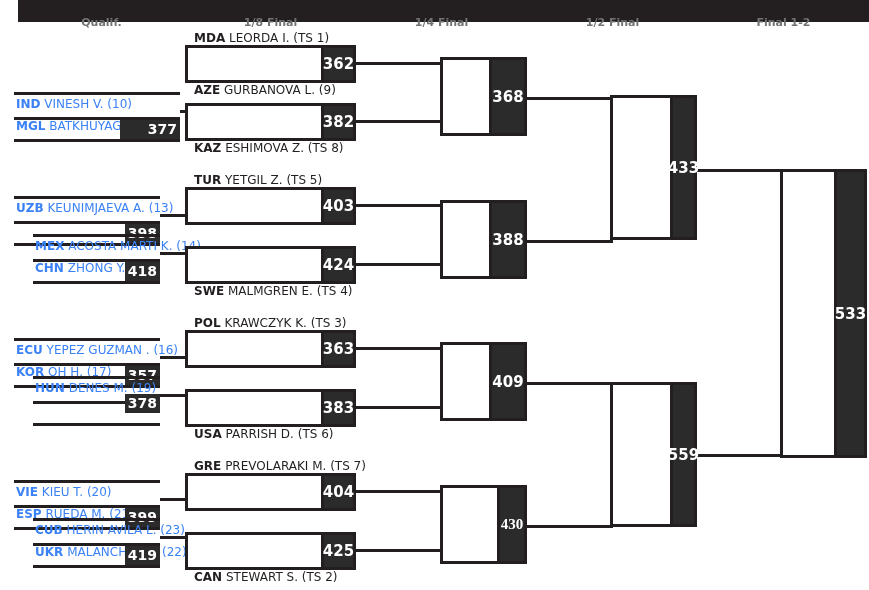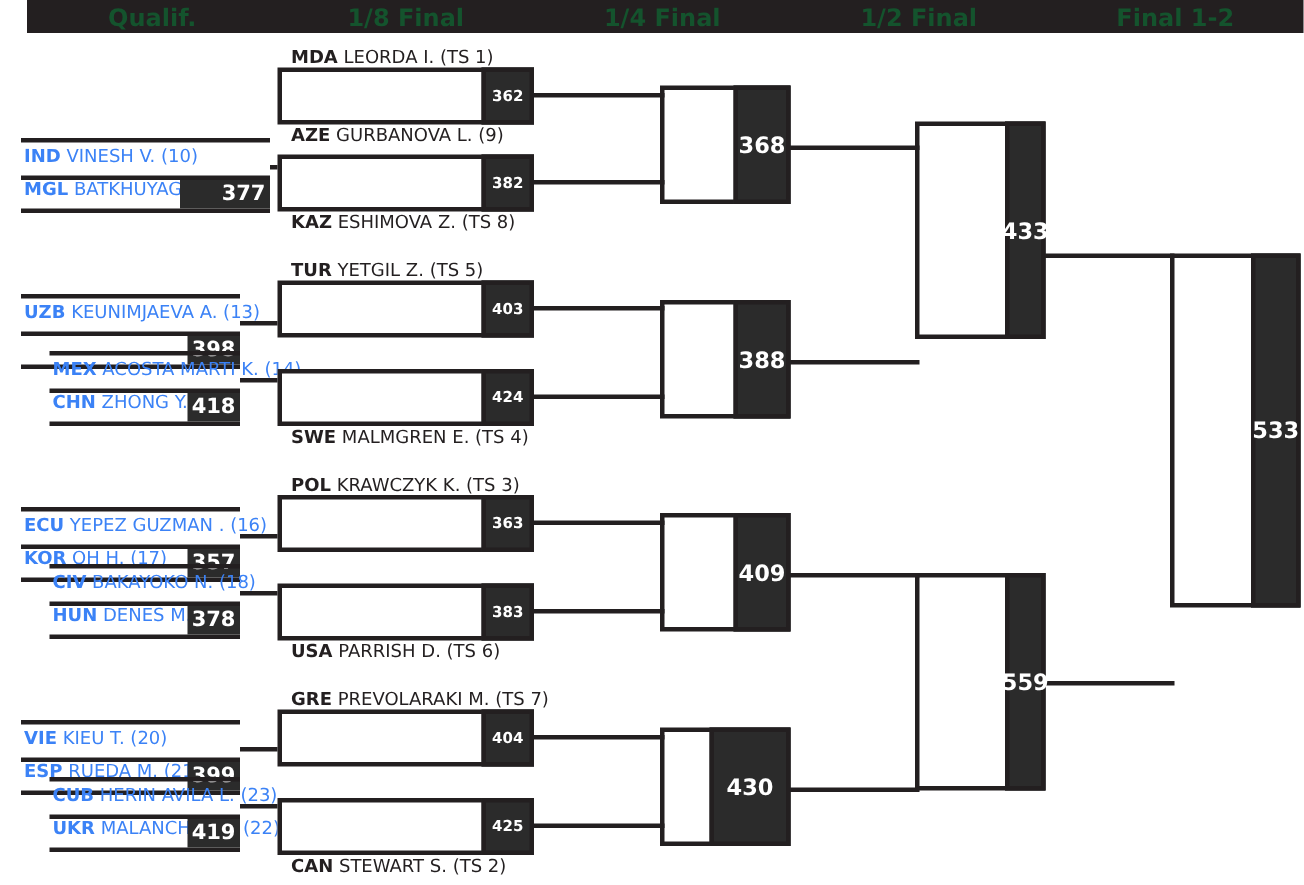--- a/index.html
+++ b/index.html
@@ -13,22 +13,22 @@
     -webkit-font-smoothing:antialiased;
   }
   #bracket{position:absolute;left:0;top:0;width:869px;height:590px;}
 
   
   .header-bar{
     position:absolute;left:18px;top:0;width:851px;height:22px;
     background:#231f20;
   }
   .header-label{
-    position:absolute;top:1px;height:22px;line-height:22px;
-    color:#14532d;font-weight:bold;font-size:16px;
+    position:absolute;top:12px;height:22px;line-height:22px;
+    color:#737373;font-weight:bold;font-size:11px;
     text-align:center;white-space:nowrap;
   }
 
   
   .qual-pair{position:absolute;}
   .qual-row{
     position:relative;height:19px;line-height:19px;
     font-size:12px;color:#3b82f6;white-space:nowrap;
     box-sizing:border-box;
   }
@@ -51,21 +51,21 @@
     border:3px solid #231f20;
     background:#ffffff;
     box-sizing:border-box;
   }
   .r16-score{
     position:absolute;top:-3px;right:-3px;bottom:-3px;
     width:35px;
     background:#2b2b2b;
     border:3px solid #231f20;
     box-sizing:border-box;
-    color:#ffffff;font-weight:bold;font-size:10px;
+    color:#ffffff;font-weight:bold;font-size:15px;
     display:flex;align-items:center;justify-content:center;
   }
   .r16-name{
     position:absolute;left:6px;
     font-size:12px;color:#231f20;white-space:nowrap;
     line-height:14px;
   }
   .r16-name.top{top:-17px;}
   .r16-name.bot{bottom:-17px;}
   .r16-name .nat{font-weight:bold;}
@@ -154,25 +154,24 @@
       <div class="qual-pair" style="left: 14px; top: 338px; width: 146px;">
         <div class="qual-rule" style="top: 0px; width: 146px;"></div>
         <div class="qual-row" style="padding-left: 2px; width: 146px; margin-top: 3px;"><span class="nat">ECU</span> <span>YEPEZ GUZMAN . (16)</span></div>
         <div class="qual-rule" style="top: 25px; width: 146px;"></div>
         <div class="qual-row" style="padding-left: 2px; width: 146px; margin-top: 3px;"><span class="nat">KOR</span> <span>OH H. (17)</span></div>
         <div class="qual-rule" style="top: 47px; width: 146px;"></div>
         <div class="qual-score" style="top: 28px; right: 0px;">357</div>
       </div>
       <div class="qual-pair" style="left: 33px; top: 376px; width: 127px;">
         <div class="qual-rule" style="top: 0px; width: 127px;"></div>
-        <div class="qual-row" style="padding-left: 2px; width: 127px; margin-top: 3px;"><span class="nat">CIV</span> <span>BAKAYOKO N. (18)</span></div>
         <div class="qual-rule" style="top: 25px; width: 127px;"></div>
         <div class="qual-row" style="padding-left: 2px; width: 127px; margin-top: 3px;"><span class="nat">HUN</span> <span>DENES M. (19)</span></div>
         <div class="qual-rule" style="top: 47px; width: 127px;"></div>
-        <div class="qual-score" style="top: 28px; right: 0px; text-align: right;">378</div>
+        <div class="qual-score" style="top: 18px; right: 0px; text-align: right;">378</div>
       </div>
       <div class="qual-pair" style="left: 14px; top: 480px; width: 146px;">
         <div class="qual-rule" style="top: 0px; width: 146px;"></div>
         <div class="qual-row" style="padding-left: 2px; width: 146px; margin-top: 3px;"><span class="nat">VIE</span> <span>KIEU T. (20)</span></div>
         <div class="qual-rule" style="top: 25px; width: 146px;"></div>
         <div class="qual-row" style="padding-left: 2px; width: 146px; margin-top: 3px;"><span class="nat">ESP</span> <span>RUEDA M. (21)</span></div>
         <div class="qual-rule" style="top: 47px; width: 146px;"></div>
         <div class="qual-score" style="top: 28px; right: 0px;">399</div>
       </div>
       <div class="qual-pair" style="left: 33px; top: 518px; width: 127px;">
@@ -225,32 +224,32 @@
       <div class="deep" style="left: 440px; top: 57px; width: 87px; height: 79px;">
         <div class="deep-score" style="width: 38px;">368</div>
       </div>
       <div class="deep" style="left: 440px; top: 200px; width: 87px; height: 79px;">
         <div class="deep-score" style="width: 38px;">388</div>
       </div>
       <div class="deep" style="left: 440px; top: 342px; width: 87px; height: 79px;">
         <div class="deep-score" style="width: 38px;">409</div>
       </div>
       <div class="deep" style="left: 440px; top: 485px; width: 87px; height: 79px;">
-        <div class="deep-score" style="width: 54px;">430</div>
+        <div class="deep-score" style="width: 30px; font-family: Liberation Serif, serif;">430</div>
       </div>
     </div>
 
   <div id="sf-layer">
-      <div class="deep" style="left: 610px; top: 81px; width: 87px; height: 145px;">
+      <div class="deep" style="left: 610px; top: 95px; width: 87px; height: 145px;">
         <div class="deep-score" style="width: 27px;">433</div>
       </div>
       <div class="deep" style="left: 610px; top: 382px; width: 87px; height: 145px;">
         <div class="deep-score" style="width: 27px;">559</div>
       </div>
     </div>
 
   <div id="final-layer">
-      <div class="deep" style="left: 780px; top: 169px; width: 87px; height: 236px;">
+      <div class="deep" style="left: 780px; top: 169px; width: 87px; height: 289px;">
         <div class="deep-score" style="width: 33px;">533</div>
       </div>
     </div>
 
 </div>
 
 </body></html>

